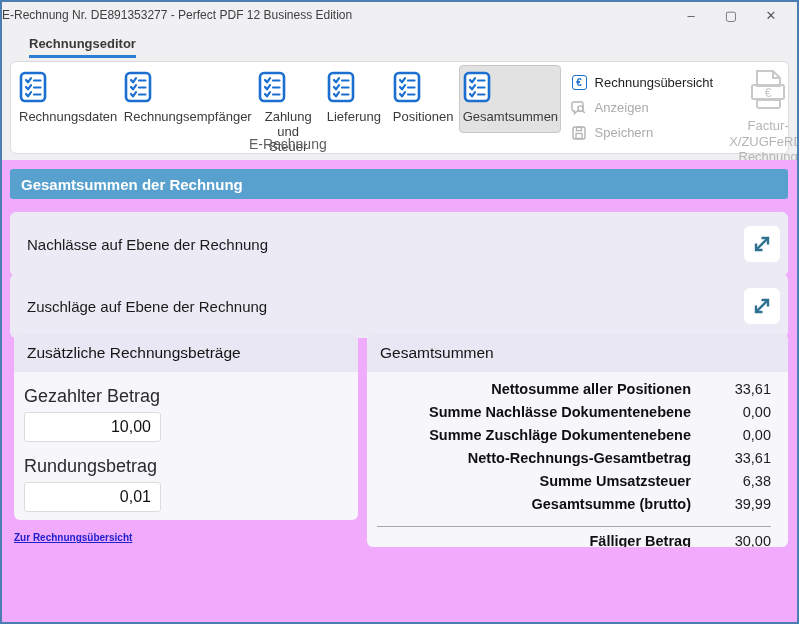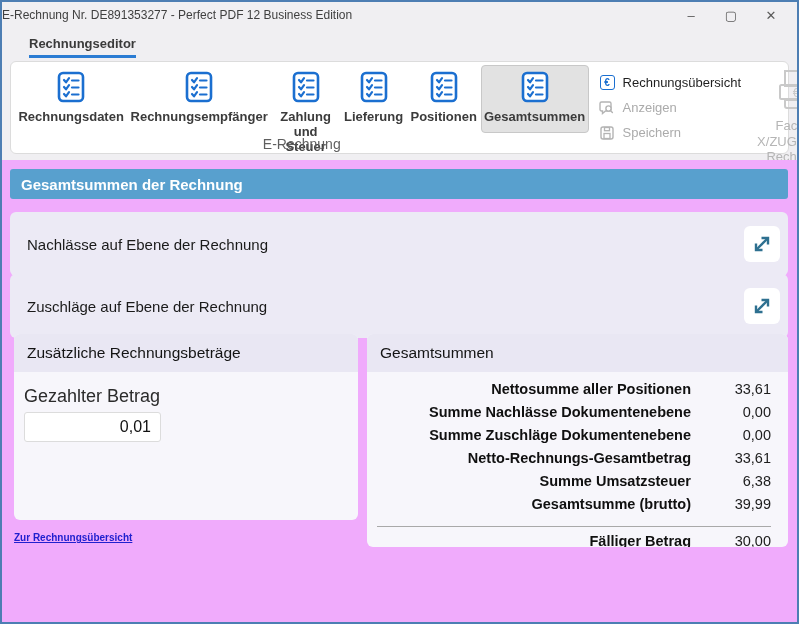--- a/index.html
+++ b/index.html
@@ -26,23 +26,23 @@
          border-bottom:3px solid #2b7cd3; }
 
   
   .toolbar {
     position:absolute; left:8px; right:8px; top:59px; height:93px;
     background:#ffffff; border:1px solid #dcdcdc; border-radius:6px;
     display:flex; align-items:stretch; padding:2px 4px;
   }
   .nav-group { display:flex; flex-direction:column; }
   .nav-buttons { display:flex; align-items:flex-start; height:70px; }
-  .nav-btn { display:flex; flex-direction:column; align-items:center; justify-content:flex-start;
+  .nav-btn { display:flex; flex-direction:column; align-items:flex-start; justify-content:flex-start;
              padding:5px 3px 2px 3px; margin:1px 0; border-radius:4px; border:1px solid transparent;
-             min-width:78px; height:68px;font-weight:bold; }
+             min-width:78px; height:68px; }
   .nav-btn .icon { margin-bottom:3px; }
   .nav-btn .lbl { font-size:13px; color:#3b3b3b; text-align:center; line-height:1.15; }
   .nav-btn.selected { background:#e2e2e2; border-color:#c8c8c8; }
   .group-label { font-size:14px; color:#5f5f5f; text-align:center; margin-top:2px; }
 
   .small-stack { display:flex; flex-direction:column; justify-content:flex-start; padding:6px 4px 0 10px; }
   .small-btn { display:flex; align-items:center; height:25px; white-space:nowrap; }
   .small-btn .sicon { width:17px; height:17px; margin-right:7px; display:flex; align-items:center; justify-content:center; }
   .small-btn .slbl { font-size:13px; color:#1f1f1f; }
   .small-btn.disabled .slbl { color:#ababab; }
@@ -247,22 +247,24 @@
           <polyline points="10.5,5 17,5 17,11.5" fill="none" stroke="#2e7090" stroke-width="2.4"></polyline>
           <polyline points="5,10.5 5,17 11.5,17" fill="none" stroke="#2e7090" stroke-width="2.4"></polyline>
         </svg>
       </span>
     </div>
 
     <div class="panel panel-left">
       <div class="phead">Zusätzliche Rechnungsbeträge</div>
       <div class="field">
         <div class="flabel">Gezahlter Betrag</div>
+        <input type="text" value="10,00" style="">
       </div>
       <div class="field">
+        <div class="flabel">Rundungsbetrag</div>
         <input type="text" value="0,01" style="">
       </div>
     </div>
 
     <div class="panel panel-right">
       <div class="phead">Gesamtsummen</div>
       <div class="totals-body">
         <div class="trow">
           <span class="tlabel">Nettosumme aller Positionen</span>
           <span class="tvalue">33,61</span>

